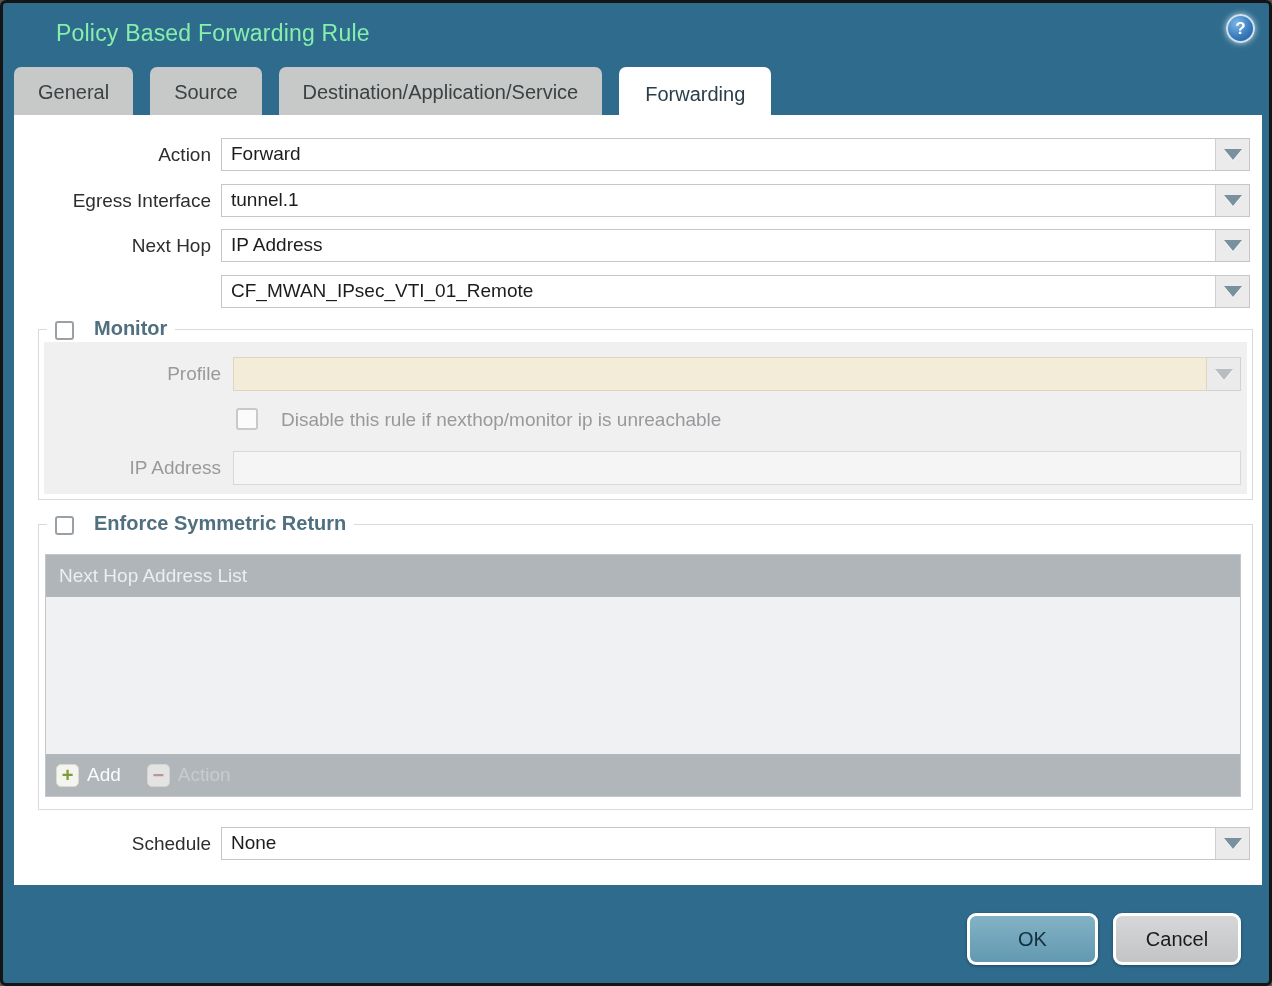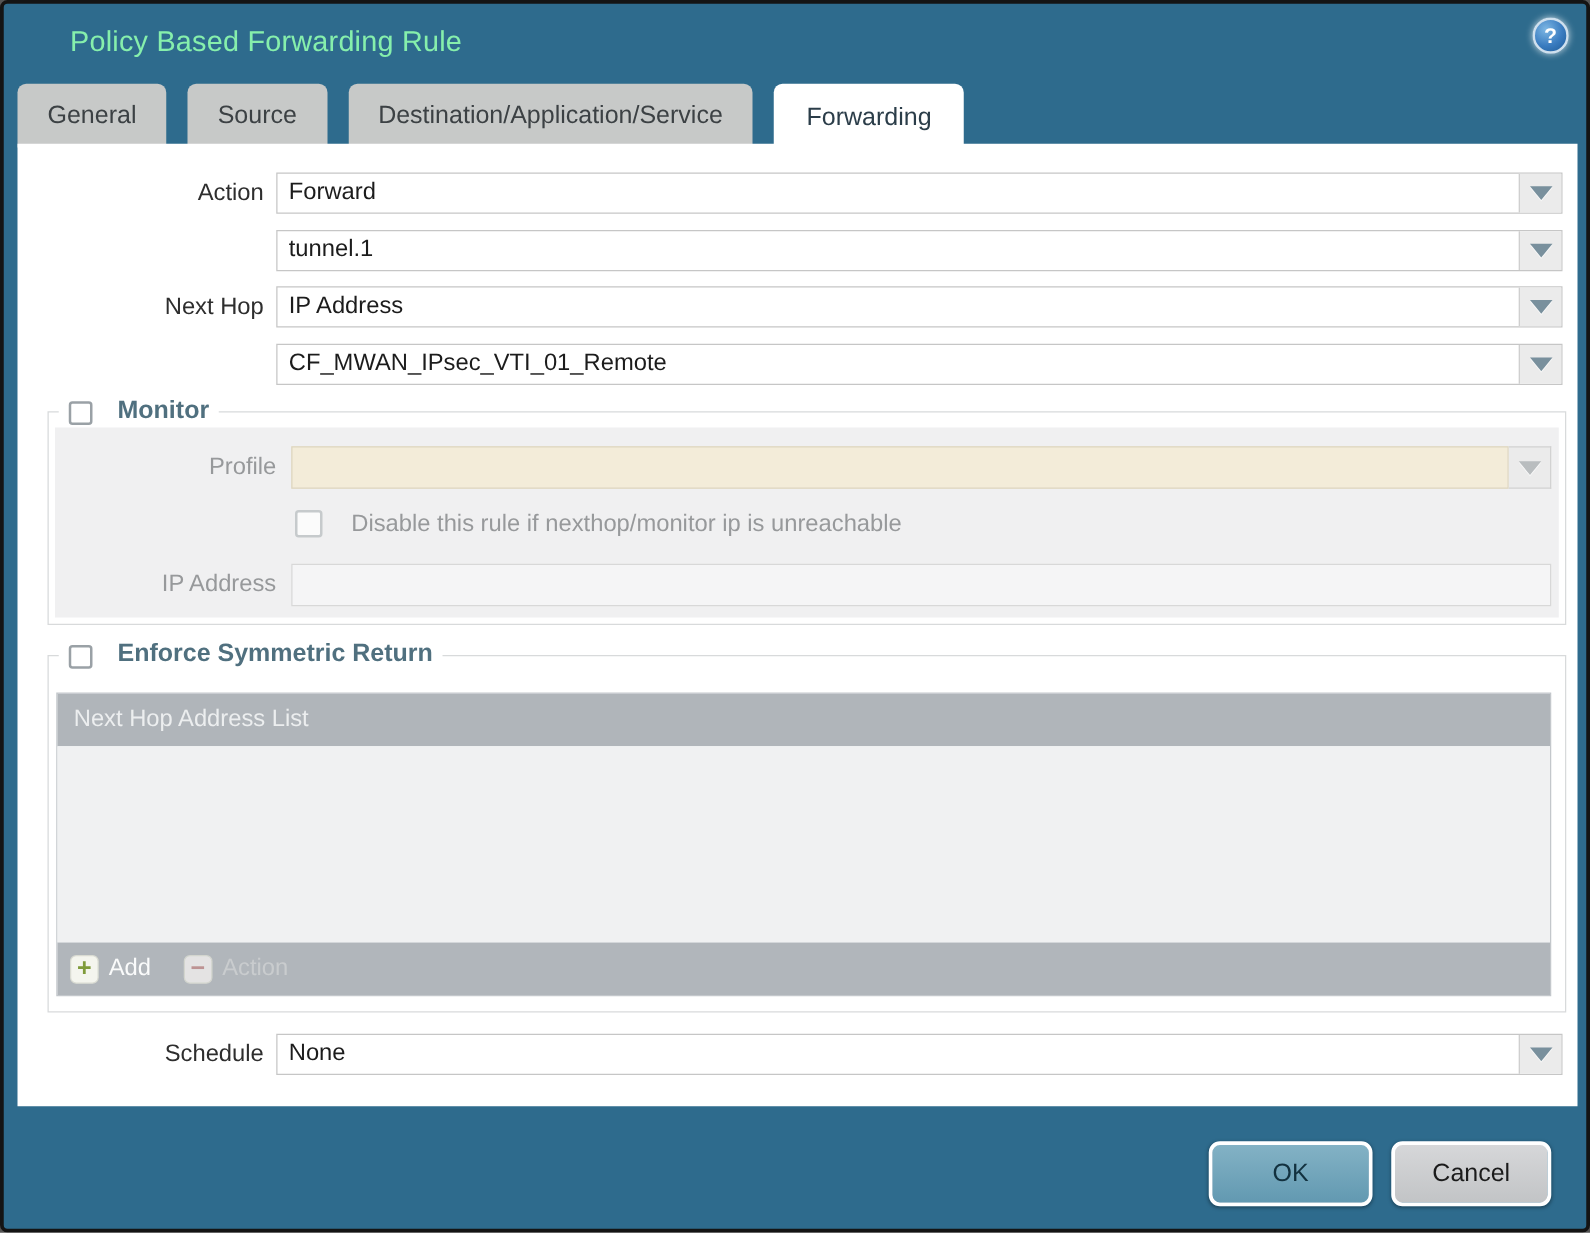--- a/index.html
+++ b/index.html
@@ -118,20 +118,21 @@
   <div class="content">
 
     <div class="row-label" style="top:23px;">Action</div>
     <div class="select field-main" style="top:23px;">
       <div class="value">Forward</div>
       <div class="ddbtn">
         <div class="tri"></div>
       </div>
     </div>
 
+    <div class="row-label" style="top:69px;">Egress Interface</div>
     <div class="select field-main" style="top:69px;">
       <div class="value">tunnel.1</div>
       <div class="ddbtn">
         <div class="tri"></div>
       </div>
     </div>
 
     <div class="row-label" style="top:114px;">Next Hop</div>
     <div class="select field-main" style="top:114px;">
       <div class="value">IP Address</div>

